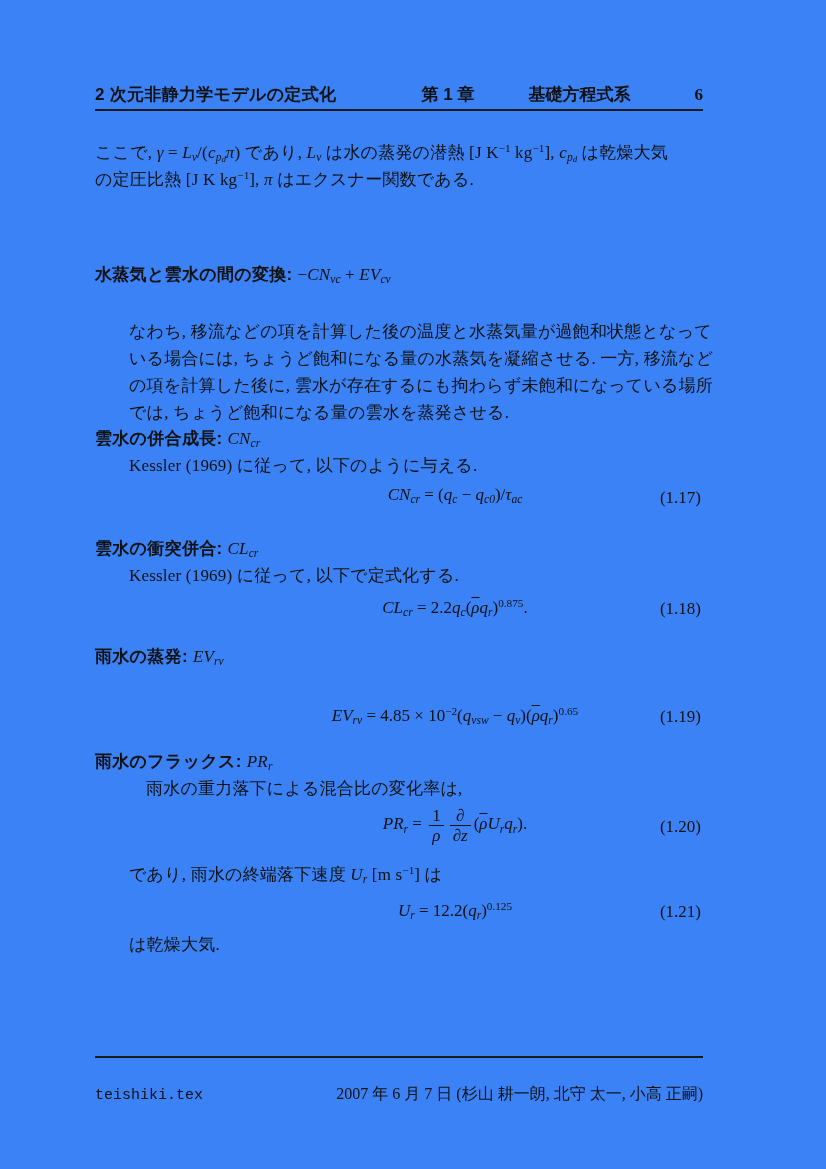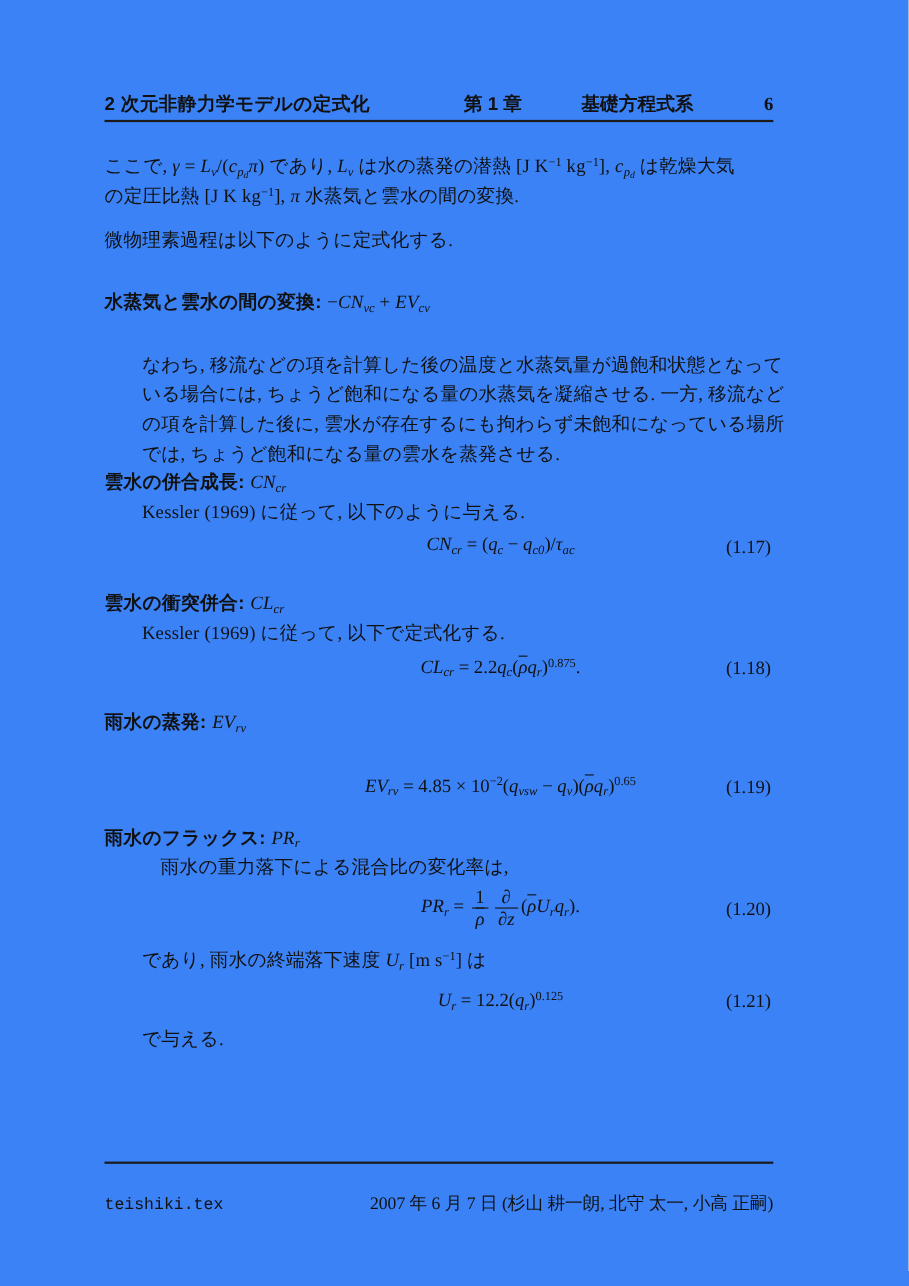--- a/index.html
+++ b/index.html
@@ -76,23 +76,22 @@
     <span class="hdr-left">2 次元非静力学モデルの定式化</span>
     <span class="hdr-right">
       <span class="hdr-chapter">第 1 章</span>
       <span>基礎方程式系</span>
       <span class="hdr-pagenum">6</span>
     </span>
   </div>
   <div class="rule" style="top:109px"></div>
 
   <div class="line" style="top:138px"><span class="t-n">ここで, </span><span class="t-i">γ</span><span class="t-n"> = </span><span class="t-i">L</span><span class="t-isub">v</span><span class="t-n">/(</span><span class="t-i">c</span><span class="t-isub">p</span><span class="t-isub2">d</span><span class="t-i">π</span><span class="t-n">) であり, </span><span class="t-i">L</span><span class="t-isub">v</span><span class="t-n"> は水の蒸発の潜熱 [J K</span><span class="t-sup">−1</span><span class="t-n"> kg</span><span class="t-sup">−1</span><span class="t-n">], </span><span class="t-i">c</span><span class="t-isub">p</span><span class="t-isub2">d</span><span class="t-n"> は乾燥大気</span></div>
-  <div class="line" style="top:165px"><span class="t-n">の定圧比熱 [J K kg</span><span class="t-sup">−1</span><span class="t-n">], </span><span class="t-i">π</span><span class="t-n"> 水蒸気と雲水の間の変換.</span></div>
+  <div class="line" style="top:165px"><span class="t-n">の定圧比熱 [J K kg</span><span class="t-sup">−1</span><span class="t-n">], </span><span class="t-i">π</span><span class="t-n"> はエクスナー関数である.</span></div>
 
-  <div class="line" style="top:208px"><span class="t-n">微物理素過程は以下のように定式化する.</span></div>
 
   <div class="line" style="top:264px"><span class="t-b">水蒸気と雲水の間の変換: </span><span class="t-n">−</span><span class="t-i">CN</span><span class="t-isub">vc</span><span class="t-n"> + </span><span class="t-i">EV</span><span class="t-isub">cv</span></div>
   <div class="line ind" style="top:321px"><span class="t-n">なわち, 移流などの項を計算した後の温度と水蒸気量が過飽和状態となって</span></div>
   <div class="line ind" style="top:348px"><span class="t-n">いる場合には, ちょうど飽和になる量の水蒸気を凝縮させる. 一方, 移流など</span></div>
   <div class="line ind" style="top:375px"><span class="t-n">の項を計算した後に, 雲水が存在するにも拘わらず未飽和になっている場所</span></div>
   <div class="line ind" style="top:402px"><span class="t-n">では, ちょうど飽和になる量の雲水を蒸発させる.</span></div>
 
   <div class="line" style="top:428px"><span class="t-b">雲水の併合成長: </span><span class="t-i">CN</span><span class="t-isub">cr</span></div>
   <div class="line ind" style="top:455px"><span class="t-n">Kessler (1969) に従って, 以下のように与える.</span></div>
   <div class="eq-row" style="top:484px">
@@ -123,21 +122,21 @@
           <span class="num"><span class="t-n">∂</span></span>
           <span class="den"><span class="t-n">∂</span><span class="t-i">z</span></span>
         </span><span class="t-n">(</span><span class="t-ibar">ρ</span><span class="t-i">U</span><span class="t-isub">r</span><span class="t-i">q</span><span class="t-isub">r</span><span class="t-n">).</span></span>
     <span class="eq-num">(1.20)</span>
   </div>
   <div class="line ind" style="top:860px"><span class="t-n">であり, 雨水の終端落下速度 </span><span class="t-i">U</span><span class="t-isub">r</span><span class="t-n"> [m s</span><span class="t-sup">−1</span><span class="t-n">] は</span></div>
   <div class="eq-row" style="top:896px">
     <span class="eq-body"><span class="t-i">U</span><span class="t-isub">r</span><span class="t-n"> = 12.2(</span><span class="t-i">q</span><span class="t-isub">r</span><span class="t-n">)</span><span class="t-sup">0.125</span></span>
     <span class="eq-num">(1.21)</span>
   </div>
-  <div class="line ind" style="top:934px"><span class="t-n">で与える.</span></div>
+  <div class="line ind" style="top:934px"><span class="t-n">は乾燥大気.</span></div>
 
   <div class="rule" style="top:1056px;height:1.5px"></div>
   <div class="running-footer">
     <span class="ftr-file">teishiki.tex</span>
     <span>2007 年 6 月 7 日 (杉山 耕一朗, 北守 太一, 小高 正嗣)</span>
   </div>
 
 </div>
 
 </body></html>

